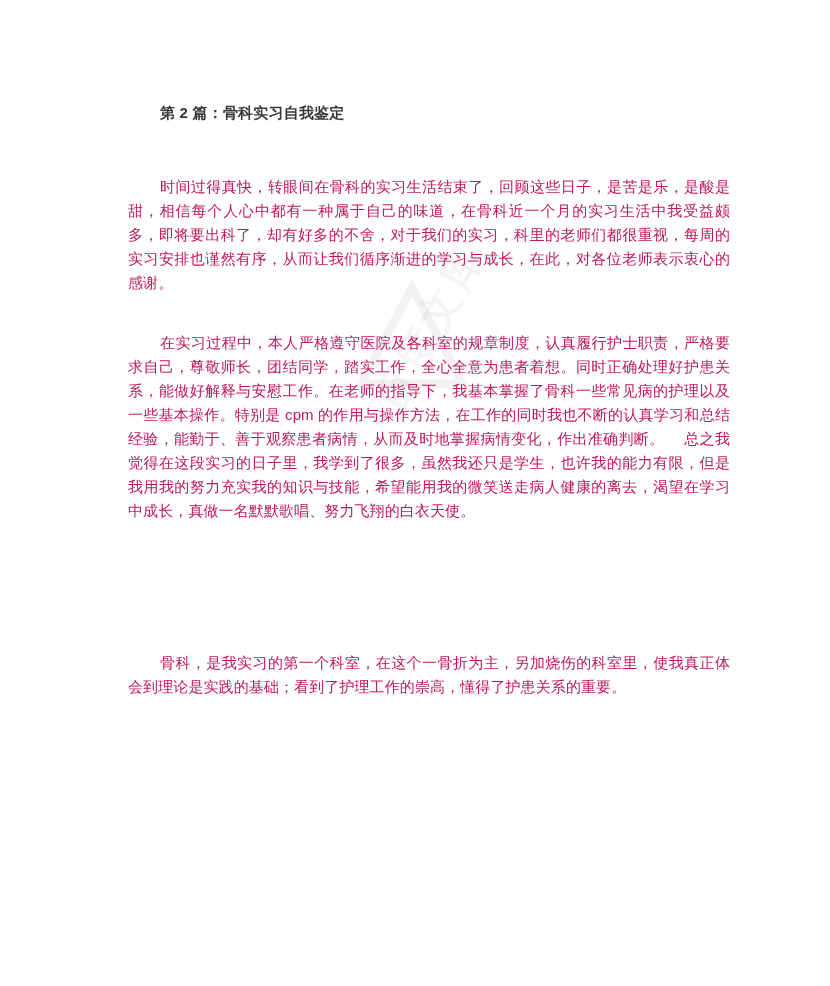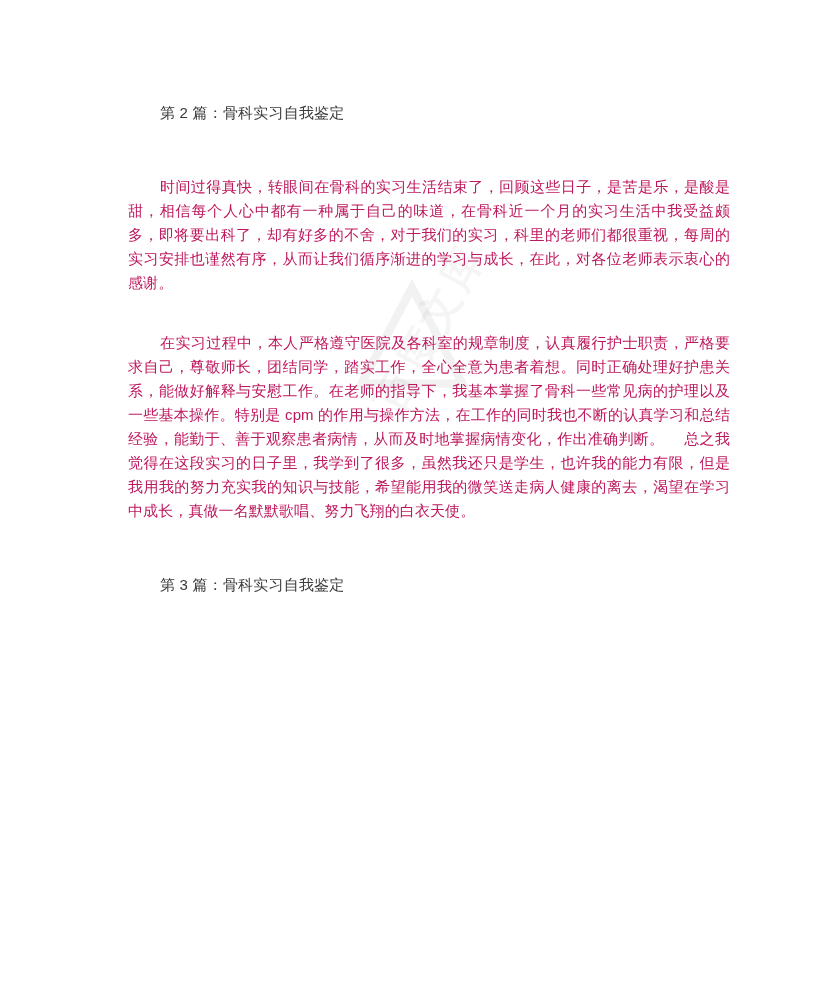--- a/index.html
+++ b/index.html
@@ -68,20 +68,21 @@
   }
 
   .doc-heading {
     font-size: 15px;
     line-height: 32px;
     color: #3a3a3a;
     text-indent: 32px;
     margin: 0;
     letter-spacing: 0.2px;
     white-space: nowrap;
+    font-weight: bold;
   }
 
   .doc-para {
     font-size: 15px;
     line-height: 24px;
     color: #be185d;
     text-indent: 32px;
     margin: 0;
     text-align: justify;
     text-justify: inter-ideograph;
@@ -115,22 +116,22 @@
     <div class="spacer-lg"></div>
 
     <p class="doc-para">时间过得真快，转眼间在骨科的实习生活结束了，回顾这些日子，是苦是乐，是酸是甜，相信每个人心中都有一种属于自己的味道，在骨科近一个月的实习生活中我受益颇多，即将要出科了，却有好多的不舍，对于我们的实习，科里的老师们都很重视，每周的实习安排也谨然有序，从而让我们循序渐进的学习与成长，在此，对各位老师表示衷心的感谢。</p>
 
     <div class="spacer-md"></div>
 
     <p class="doc-para">在实习过程中，本人严格遵守医院及各科室的规章制度，认真履行护士职责，严格要求自己，尊敬师长，团结同学，踏实工作，全心全意为患者着想。同时正确处理好护患关系，能做好解释与安慰工作。在老师的指导下，我基本掌握了骨科一些常见病的护理以及一些基本操作。特别是 cpm 的作用与操作方法，在工作的同时我也不断的认真学习和总结经验，能勤于、善于观察患者病情，从而及时地掌握病情变化，作出准确判断。　 总之我觉得在这段实习的日子里，我学到了很多，虽然我还只是学生，也许我的能力有限，但是我用我的努力充实我的知识与技能，希望能用我的微笑送走病人健康的离去，渴望在学习中成长，真做一名默默歌唱、努力飞翔的白衣天使。</p>
 
     <div class="spacer-lg"></div>
 
-    <div class="doc-heading">第 3 篇：骨科实习自我鉴定</div>
 
     <div class="spacer-lg"></div>
 
 
     <div class="spacer-md"></div>
 
+    <p class="doc-para">骨科，是我实习的第一个科室，在这个一骨折为主，另加烧伤的科室里，使我真正体会到理论是实践的基础；看到了护理工作的崇高，懂得了护患关系的重要。</p>
 
   </div>
 </div>
 
 </body></html>

